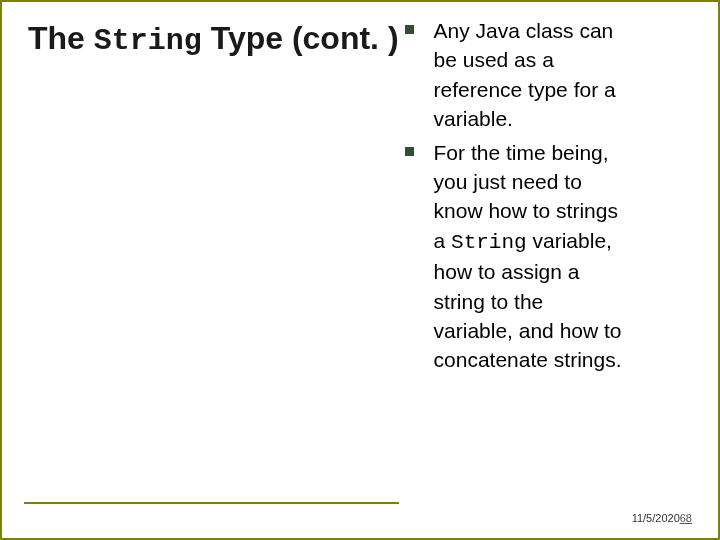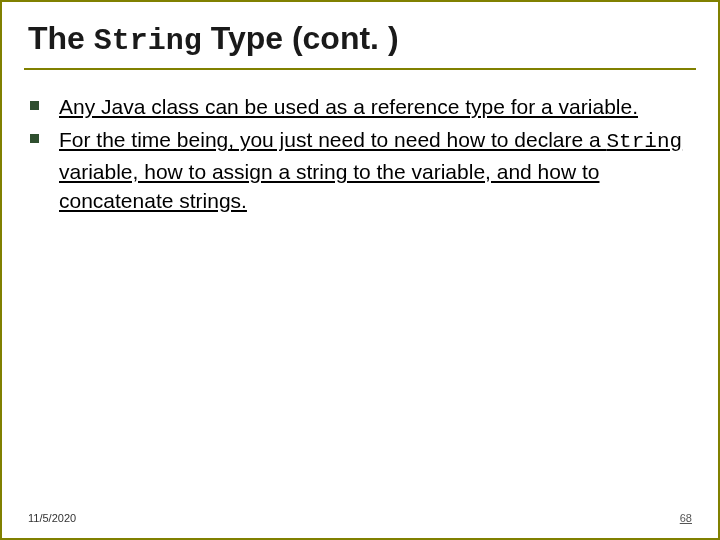--- a/index.html
+++ b/index.html
@@ -2,21 +2,21 @@
 <html><head>
 <meta charset="utf-8">
 <style>
   * { margin: 0; padding: 0; box-sizing: border-box; }
   html, body { width: 720px; height: 540px; background: #fff; font-family: Arial, Helvetica, sans-serif; }
   .slide {
     width: 720px; height: 540px;
     border: 2px solid #808000;
     padding: 14px 22px 12px 22px;
     position: relative;
-    display: flex; flex-direction: column;
+    display: flex; flex-direction: row;
   }
   .title {
     font-size: 32px;
     color: #1a1a1a;
     padding: 4px 0 10px 4px;
     border-bottom: 2px solid #808000;
     margin-bottom: 22px;
   }
   .title .mono {
     font-family: "Courier New", Courier, monospace;
@@ -35,21 +35,20 @@
     width: 9px; height: 9px;
     background: #2f4f2f;
     margin-top: 9px;
     margin-right: 20px;
     flex: 0 0 9px;
   }
   .txt {
     font-size: 21px;
     line-height: 1.4;
     color: #000;
-    text-decoration: underline;
   }
   .txt .mono {
     font-family: "Courier New", Courier, monospace;
     font-size: 21px;
   }
   .footer {
     display: flex;
     justify-content: space-between;
     align-items: flex-end;
     font-size: 11px;
@@ -73,21 +72,21 @@
 
     <div class="item">
       <div class="bullet"></div>
       <div class="txt">Any Java class can be used as a reference type for a variable.</div>
     </div>
 
 
     <div class="item">
       <div class="bullet"></div>
       <div class="txt">
-        <span>For the time being, you just need to need how to declare a </span><span class="mono">String</span><span> variable, how to assign a string to the variable, and how to concatenate strings.</span>
+        <span>For the time being, you just need to know how to strings a </span><span class="mono">String</span><span> variable, how to assign a string to the variable, and how to concatenate strings.</span>
       </div>
     </div>
 
   </div>
 
   <div class="footer">
     <span class="left">11/5/2020</span>
     <span class="right">68</span>
   </div>
 

